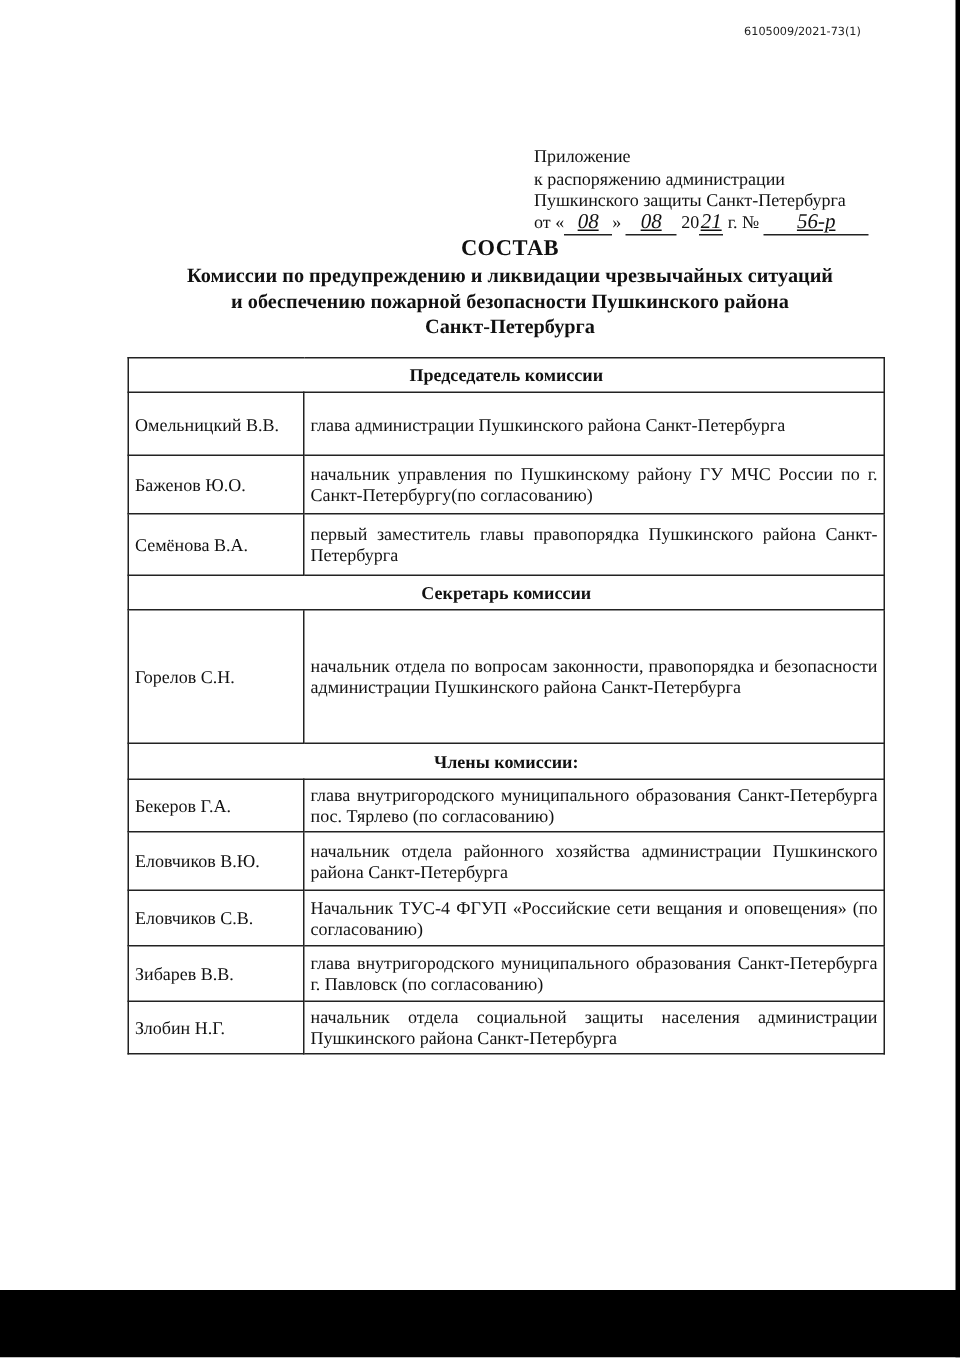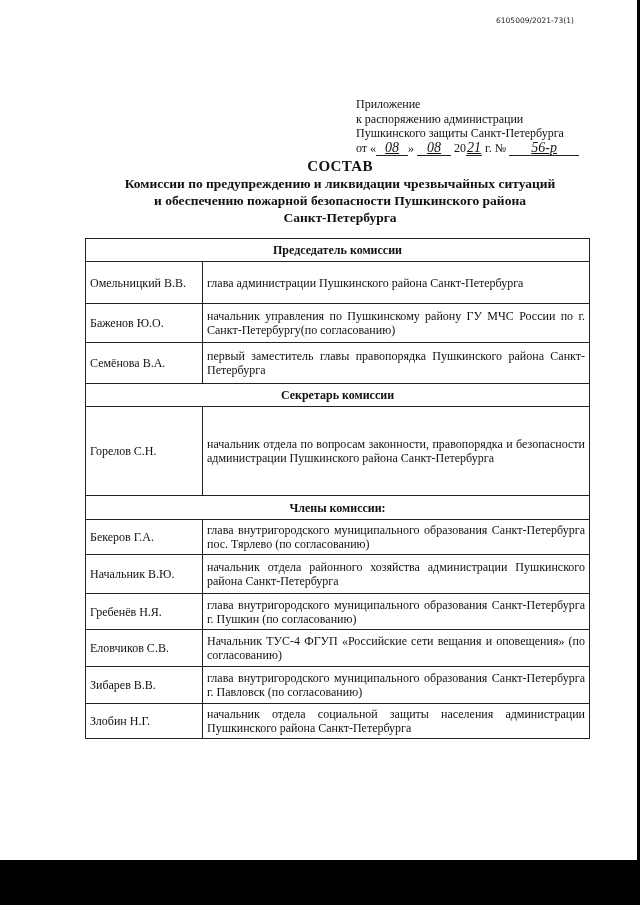--- a/index.html
+++ b/index.html
@@ -90,26 +90,22 @@
       </tr>
 
       <tr style="height:24px">
         <td class="section" colspan="2">Члены комиссии:</td>
       </tr>
       <tr style="height:35px">
         <td class="name">Бекеров Г.А.</td>
         <td class="role">глава внутригородского муниципального образования Санкт-Петербурга пос. Тярлево (по согласованию)</td>
       </tr>
       <tr style="height:39px">
-        <td class="name">Начальник В.Ю.</td>
+        <td class="name">Еловчиков В.Ю.</td>
         <td class="role">начальник отдела районного хозяйства администрации Пушкинского района Санкт-Петербурга</td>
-      </tr>
-      <tr style="height:36px">
-        <td class="name">Гребенёв Н.Я.</td>
-        <td class="role">глава внутригородского муниципального образования Санкт-Петербурга г. Пушкин (по согласованию)</td>
       </tr>
       <tr style="height:37px">
         <td class="name">Еловчиков С.В.</td>
         <td class="role">Начальник ТУС-4 ФГУП «Российские сети вещания и оповещения» (по согласованию)</td>
       </tr>
       <tr style="height:37px">
         <td class="name">Зибарев В.В.</td>
         <td class="role">глава внутригородского муниципального образования Санкт-Петербурга г. Павловск (по согласованию)</td>
       </tr>
       <tr style="height:35px">

